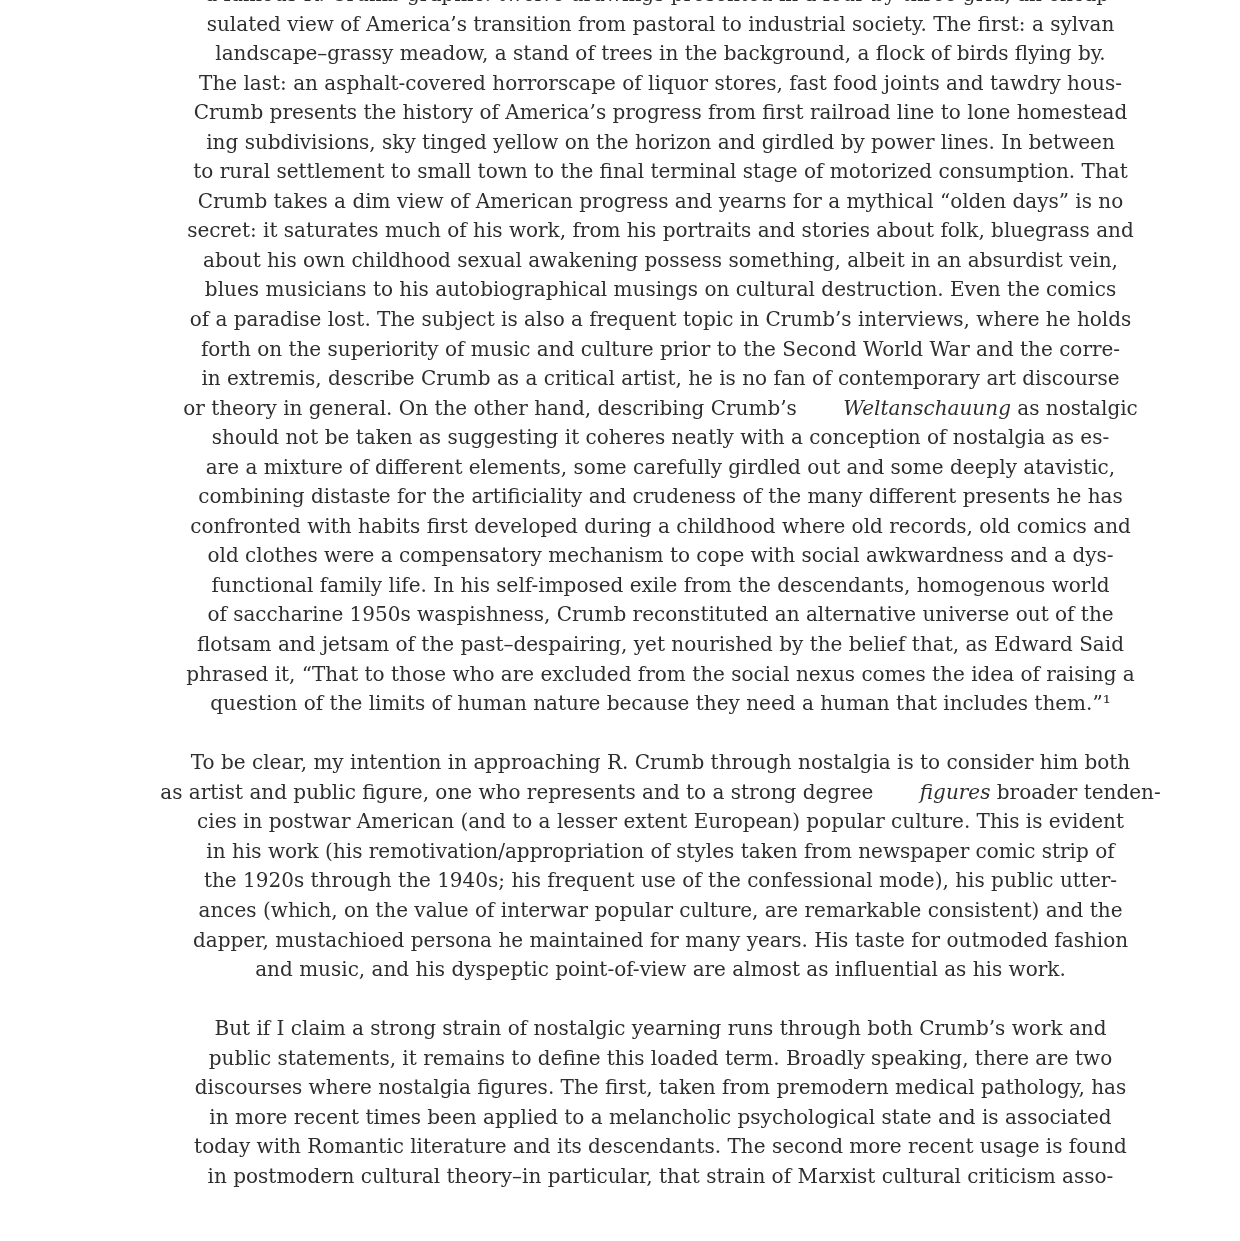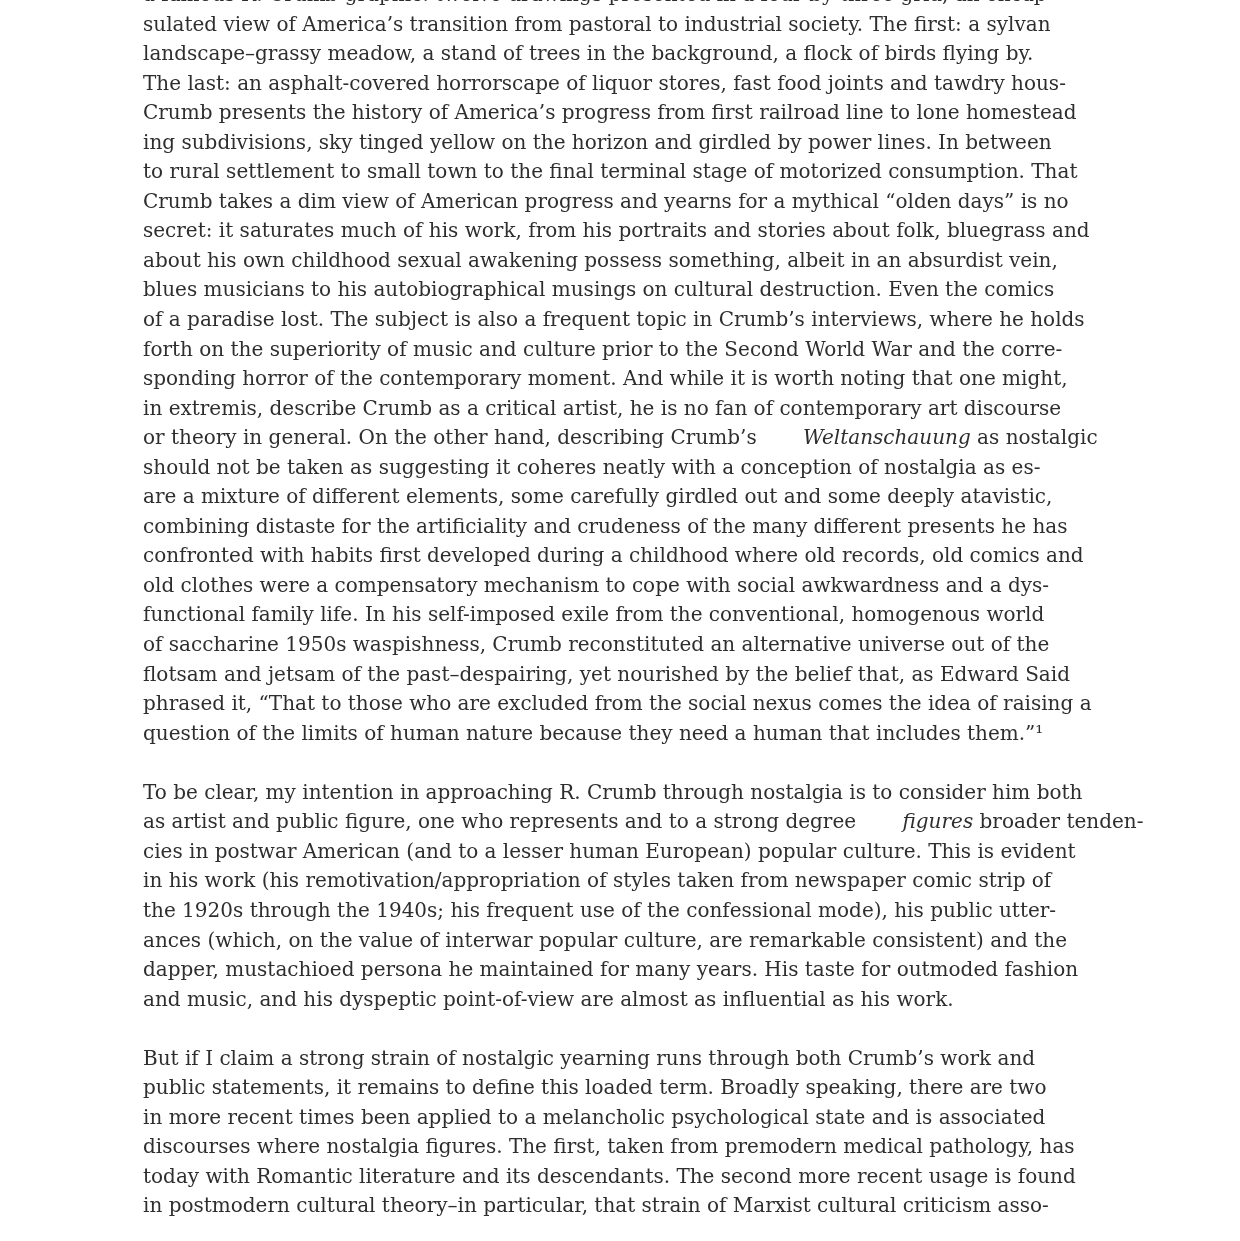--- a/index.html
+++ b/index.html
@@ -26,20 +26,21 @@
     font-weight: 400;
     text-rendering: optimizeLegibility;
   }
   .para {
     margin: 0 0 29.55px 0;
     padding: 0;
   }
   .line {
     display: block;
     white-space: pre;
+    text-align: center;
   }
   .line i {
     font-style: italic;
     margin-left: 40px;
   }
 </style>
 </head>
 <body>
 
 <div class="page">
@@ -51,46 +52,45 @@
         <span class="line">The last: an asphalt-covered horrorscape of liquor stores, fast food joints and tawdry hous-</span>
         <span class="line">Crumb presents the history of America’s progress from first railroad line to lone homestead</span>
         <span class="line">ing subdivisions, sky tinged yellow on the horizon and girdled by power lines. In between</span>
         <span class="line">to rural settlement to small town to the final terminal stage of motorized consumption. That</span>
         <span class="line">Crumb takes a dim view of American progress and yearns for a mythical “olden days” is no</span>
         <span class="line">secret: it saturates much of his work, from his portraits and stories about folk, bluegrass and</span>
         <span class="line">about his own childhood sexual awakening possess something, albeit in an absurdist vein,</span>
         <span class="line">blues musicians to his autobiographical musings on cultural destruction. Even the comics</span>
         <span class="line">of a paradise lost. The subject is also a frequent topic in Crumb’s interviews, where he holds</span>
         <span class="line">forth on the superiority of music and culture prior to the Second World War and the corre-</span>
-        <span class="line">sponding horror of the contemporary moment. And while it is worth noting that one might,</span>
         <span class="line">in extremis, describe Crumb as a critical artist, he is no fan of contemporary art discourse</span>
         <span class="line">or theory in general. On the other hand, describing Crumb’s <i>Weltanschauung</i> as nostalgic</span>
         <span class="line">should not be taken as suggesting it coheres neatly with a conception of nostalgia as es-</span>
         <span class="line">are a mixture of different elements, some carefully girdled out and some deeply atavistic,</span>
         <span class="line">combining distaste for the artificiality and crudeness of the many different presents he has</span>
         <span class="line">confronted with habits first developed during a childhood where old records, old comics and</span>
         <span class="line">old clothes were a compensatory mechanism to cope with social awkwardness and a dys-</span>
-        <span class="line">functional family life. In his self-imposed exile from the conventional, homogenous world</span>
+        <span class="line">functional family life. In his self-imposed exile from the descendants, homogenous world</span>
         <span class="line">of saccharine 1950s waspishness, Crumb reconstituted an alternative universe out of the</span>
         <span class="line">flotsam and jetsam of the past–despairing, yet nourished by the belief that, as Edward Said</span>
         <span class="line">phrased it, “That to those who are excluded from the social nexus comes the idea of raising a</span>
         <span class="line">question of the limits of human nature because they need a human that includes them.”¹</span>
       </p>
       <p class="para">
         <span class="line">To be clear, my intention in approaching R. Crumb through nostalgia is to consider him both</span>
         <span class="line">as artist and public figure, one who represents and to a strong degree <i>figures</i> broader tenden-</span>
-        <span class="line">cies in postwar American (and to a lesser human European) popular culture. This is evident</span>
+        <span class="line">cies in postwar American (and to a lesser extent European) popular culture. This is evident</span>
         <span class="line">in his work (his remotivation/appropriation of styles taken from newspaper comic strip of</span>
         <span class="line">the 1920s through the 1940s; his frequent use of the confessional mode), his public utter-</span>
         <span class="line">ances (which, on the value of interwar popular culture, are remarkable consistent) and the</span>
         <span class="line">dapper, mustachioed persona he maintained for many years. His taste for outmoded fashion</span>
         <span class="line">and music, and his dyspeptic point-of-view are almost as influential as his work.</span>
       </p>
       <p class="para">
         <span class="line">But if I claim a strong strain of nostalgic yearning runs through both Crumb’s work and</span>
         <span class="line">public statements, it remains to define this loaded term. Broadly speaking, there are two</span>
+        <span class="line">discourses where nostalgia figures. The first, taken from premodern medical pathology, has</span>
         <span class="line">in more recent times been applied to a melancholic psychological state and is associated</span>
-        <span class="line">discourses where nostalgia figures. The first, taken from premodern medical pathology, has</span>
         <span class="line">today with Romantic literature and its descendants. The second more recent usage is found</span>
         <span class="line">in postmodern cultural theory–in particular, that strain of Marxist cultural criticism asso-</span>
       </p>
     </div>
 </div>
 
 </body></html>

